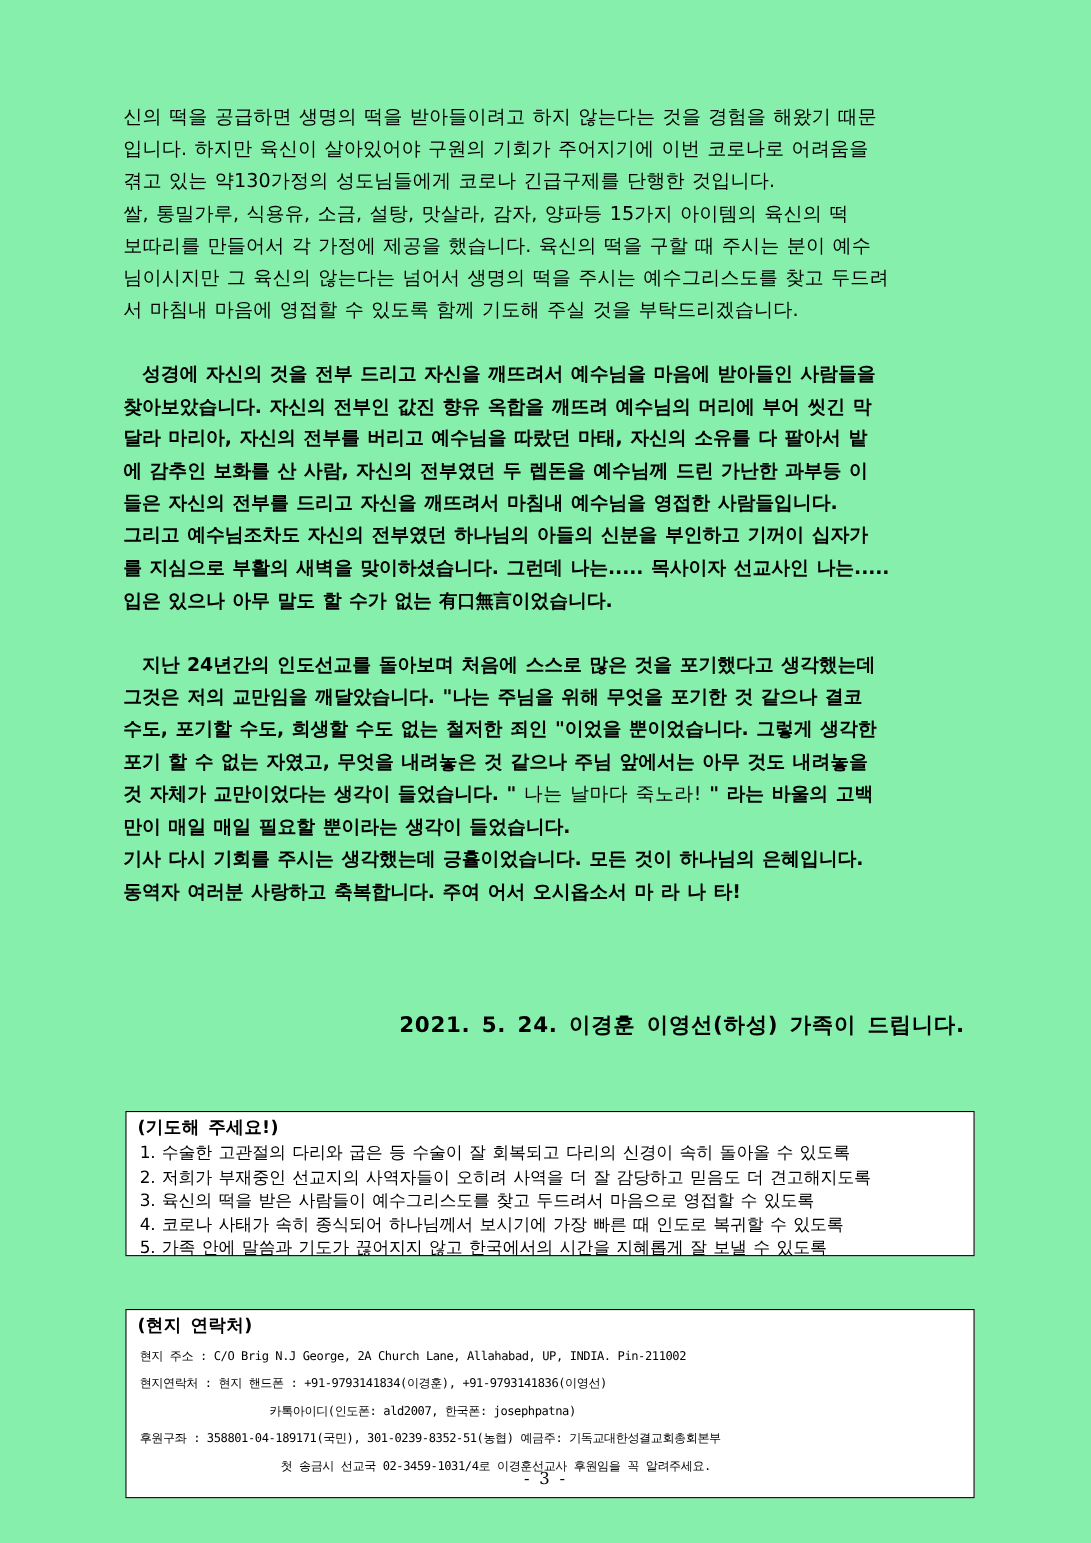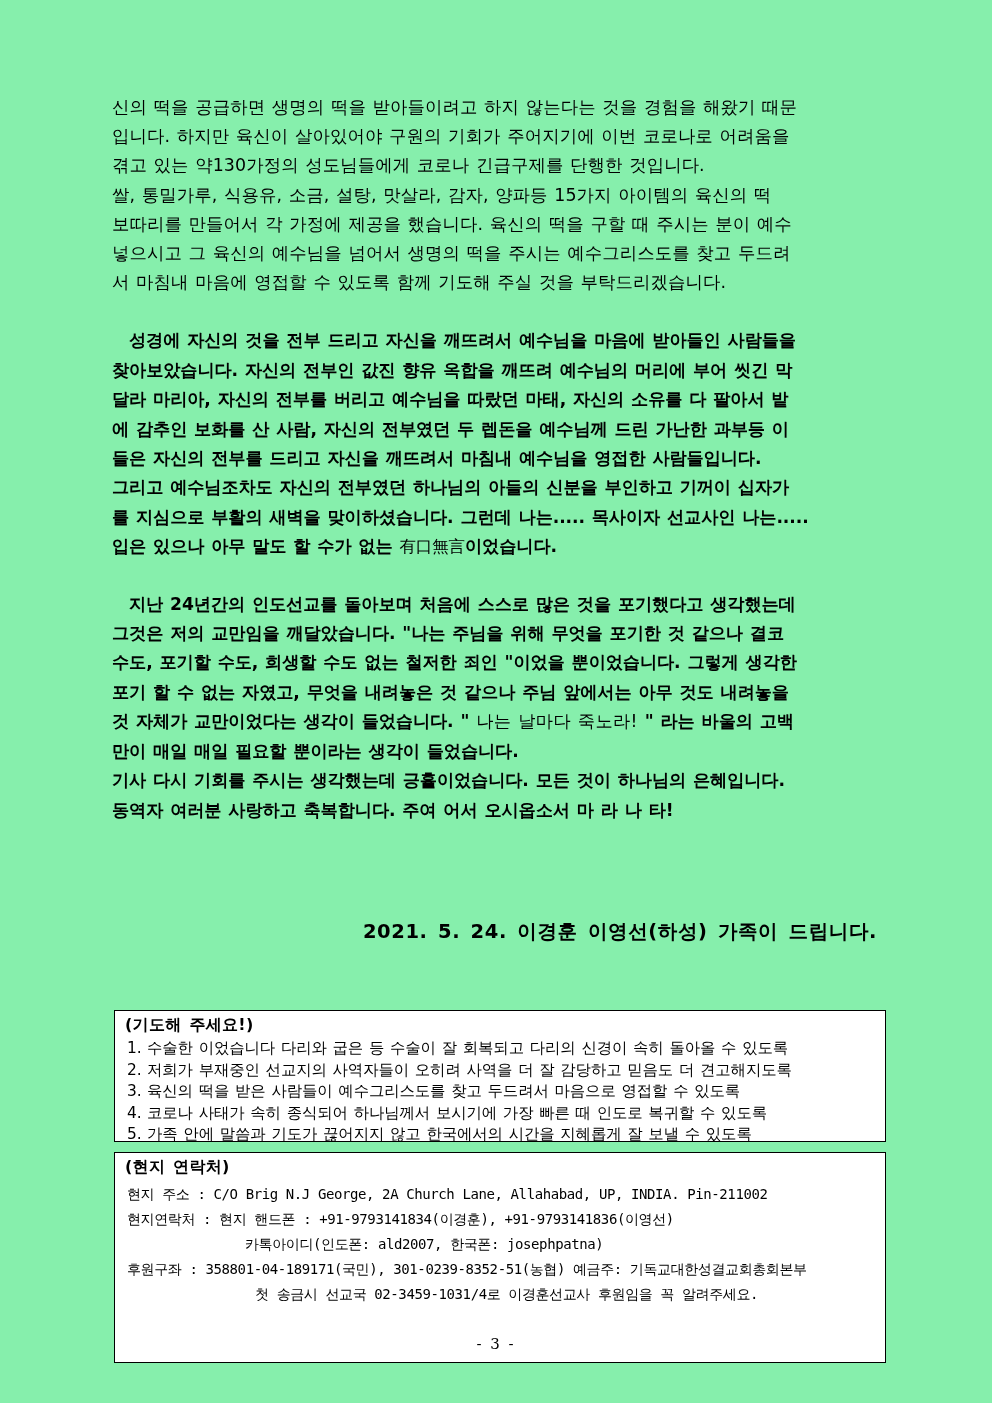--- a/index.html
+++ b/index.html
@@ -52,21 +52,21 @@
     font-weight: 700;
     letter-spacing: -0.1px;
     word-spacing: 1px;
     transform: scaleY(1.0);
   }
 
   .indent { text-indent: 17px; }
 
   .hanja {
     font-family: "DejaVu Serif", "Liberation Serif", serif;
-    font-weight: 400;
+    font-weight: 700;
     font-size: 16.5px;
   }
 
   .strongquote {
     font-weight: 400;
     letter-spacing: 0.4px;
   }
 
   
   .signature {
@@ -88,21 +88,21 @@
   .box {
     position: absolute;
     left: 114px;
     width: 772px;
     border: 1.6px solid #000000;
     box-sizing: border-box;
     background: #ffffff;
     margin-top: 44px;
   }
   #prayer-box { top: 966px; height: 132px; }
-  #contact-box { top: 1108px; height: 211px; }
+  #contact-box { top: 1146px; height: 172px; }
 
   .box-title {
     font-family: "DejaVu Sans", "Liberation Sans", sans-serif;
     font-size: 16px;
     font-weight: 700;
     letter-spacing: 0.3px;
     word-spacing: 2px;
     margin: 4px 0 2px 10px;
   }
 
@@ -119,21 +119,21 @@
     letter-spacing: -0.1px;
     word-spacing: 1px;
   }
   .prayer-num { display: inline-block; min-width: 20px; }
 
   .contact-lines {
     padding: 2px 8px 0 12px;
     font-family: "DejaVu Sans Mono", "Liberation Mono", monospace;
   }
   .contact-line {
-    font-size: 14px;
+    font-size: 11px;
     line-height: 25px;
     white-space: nowrap;
     letter-spacing: -0.4px;
   }
   .contact-line.indent-kakao { padding-left: 118px; }
   .contact-line.indent-remit { padding-left: 128px; }
 
   
   .footer {
     position: absolute;
@@ -156,21 +156,21 @@
 
     <div class="para styleA">
       <div>신의 떡을 공급하면 생명의 떡을 받아들이려고 하지 않는다는 것을 경험을 해왔기 때문</div>
       <div>입니다. 하지만 육신이 살아있어야 구원의 기회가 주어지기에 이번 코로나로 어려움을</div>
       <div>겪고 있는 약130가정의 성도님들에게 코로나 긴급구제를 단행한 것입니다.</div>
     </div>
 
     <div class="para styleA">
       <div>쌀, 통밀가루, 식용유, 소금, 설탕, 맛살라, 감자, 양파등 15가지 아이템의 육신의 떡</div>
       <div>보따리를 만들어서 각 가정에 제공을 했습니다. 육신의 떡을 구할 때 주시는 분이 예수</div>
-      <div>넣으시고 그 육신의 예수님을 넘어서 생명의 떡을 주시는 예수그리스도를 찾고 두드려</div>
+      <div>님이시지만 그 육신의 않는다는 넘어서 생명의 떡을 주시는 예수그리스도를 찾고 두드려</div>
       <div>서 마침내 마음에 영접할 수 있도록 함께 기도해 주실 것을 부탁드리겠습니다.</div>
     </div>
 
     <div style="height:29px;"></div>
 
     <div class="para styleB">
       <div class="indent">성경에 자신의 것을 전부 드리고 자신을 깨뜨려서 예수님을 마음에 받아들인 사람들을</div>
       <div>찾아보았습니다. 자신의 전부인 값진 향유 옥합을 깨뜨려 예수님의 머리에 부어 씻긴 막</div>
       <div>달라 마리아, 자신의 전부를 버리고 예수님을 따랐던 마태, 자신의 소유를 다 팔아서 밭</div>
       <div>에 감추인 보화를 산 사람, 자신의 전부였던 두 렙돈을 예수님께 드린 가난한 과부등 이</div>
@@ -197,21 +197,21 @@
     </div>
 
   </div>
 
   <div class="signature">2021. 5. 24.  이경훈 이영선(하성) 가족이 드립니다.</div>
 
   <div class="box" id="prayer-box">
     <div class="box-title">(기도해 주세요!)</div>
     <ul class="prayer-list">
       <li class="prayer-item">
-        <span class="prayer-num">1.</span><span>수술한 이었습니다 다리와 굽은 등 수술이 잘 회복되고 다리의 신경이 속히 돌아올 수 있도록</span>
+        <span class="prayer-num">1.</span><span>수술한 고관절의 다리와 굽은 등 수술이 잘 회복되고 다리의 신경이 속히 돌아올 수 있도록</span>
       </li>
       <li class="prayer-item">
         <span class="prayer-num">2.</span><span>저희가 부재중인 선교지의 사역자들이 오히려 사역을 더 잘 감당하고 믿음도 더 견고해지도록</span>
       </li>
       <li class="prayer-item">
         <span class="prayer-num">3.</span><span>육신의 떡을 받은 사람들이 예수그리스도를 찾고 두드려서 마음으로 영접할 수 있도록</span>
       </li>
       <li class="prayer-item">
         <span class="prayer-num">4.</span><span>코로나 사태가 속히 종식되어 하나님께서 보시기에 가장 빠른 때 인도로 복귀할 수 있도록</span>
       </li>

